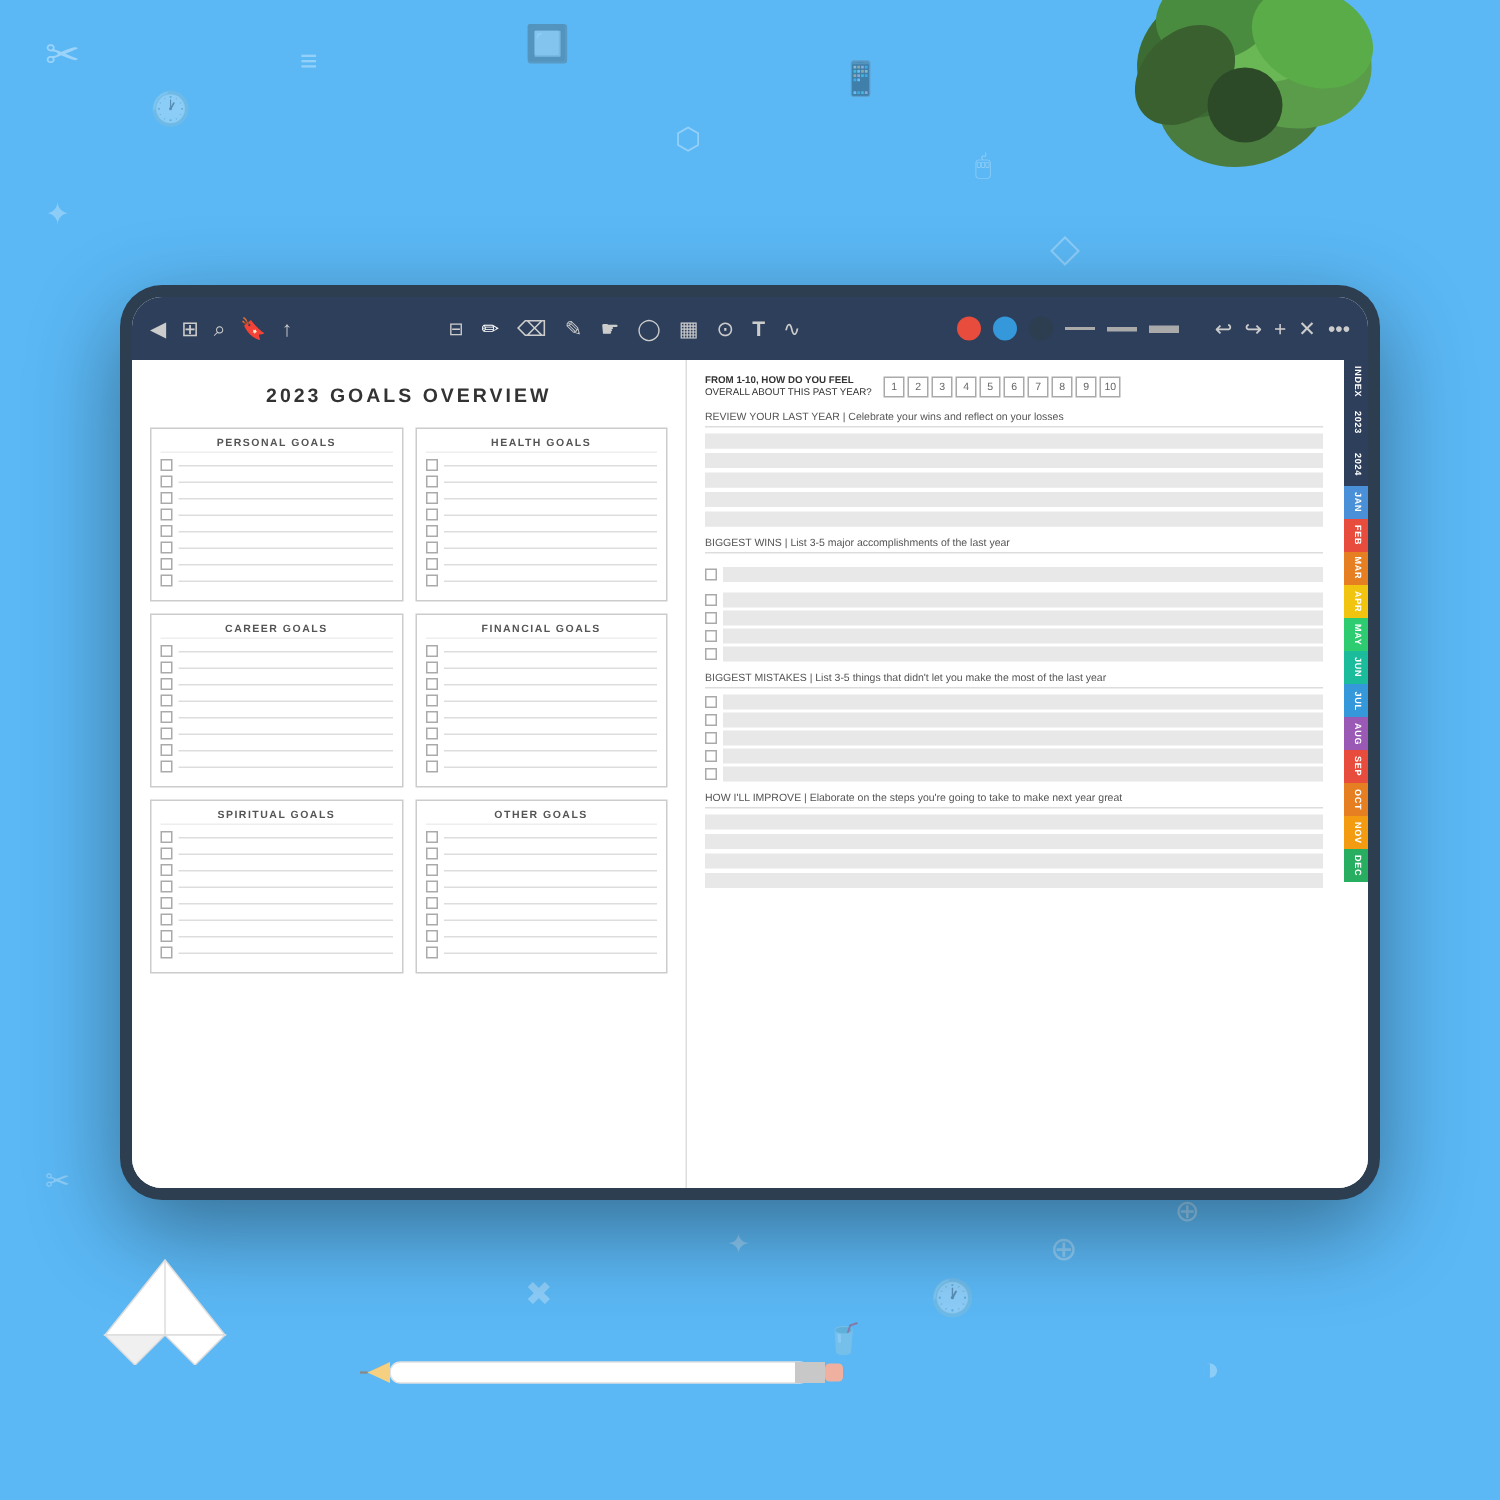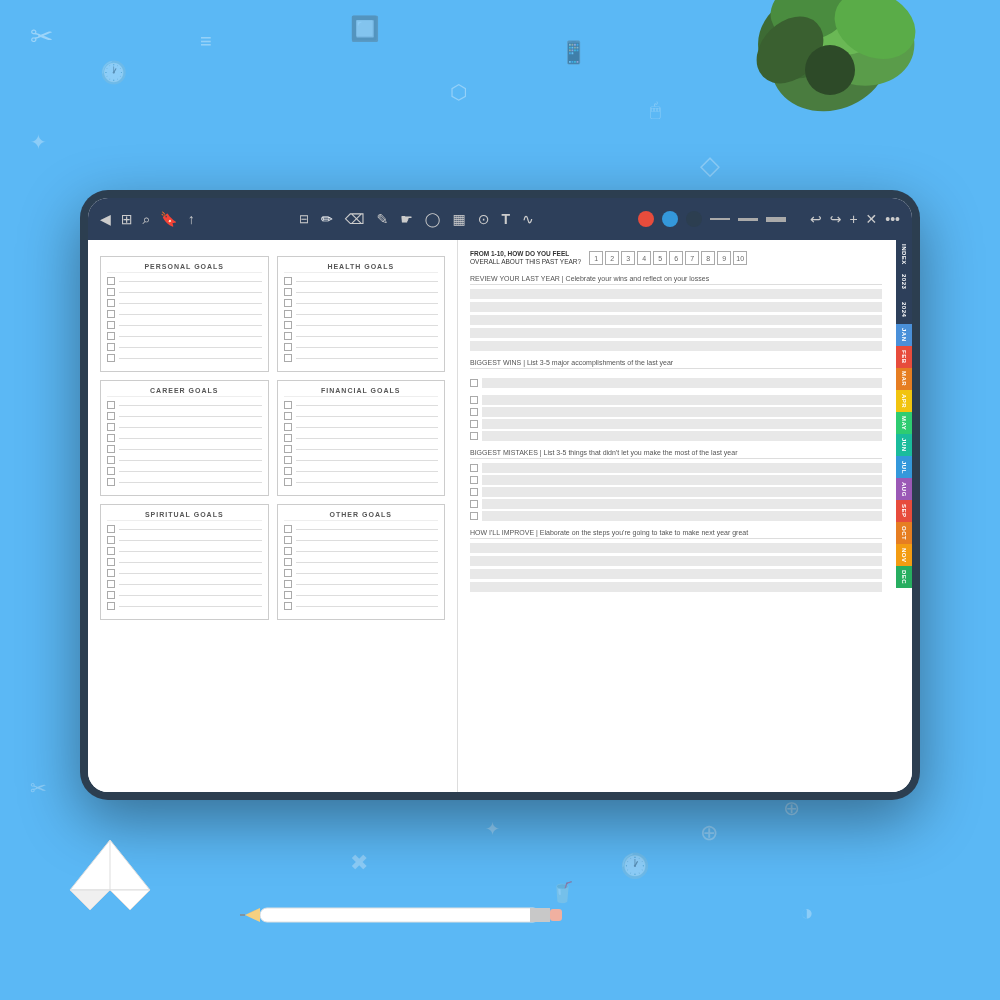--- a/index.html
+++ b/index.html
@@ -367,20 +367,21 @@
         <span class="toolbar-icon">↪</span>
         <span class="toolbar-icon">+</span>
         <span class="toolbar-icon">✕</span>
         <span class="toolbar-icon">•••</span>
       </div>
     </div>
 
     <div class="main-area">
 
       <div class="left-page">
+        <div class="page-title">2023 GOALS OVERVIEW</div>
 
         <div class="goals-grid">
 
           <div class="goals-section">
             <div class="goals-section-title">PERSONAL GOALS</div>
             <div>
               <div class="goal-item">
                   <div class="goal-checkbox"></div>
                   <div class="goal-line"></div>
                 </div>

